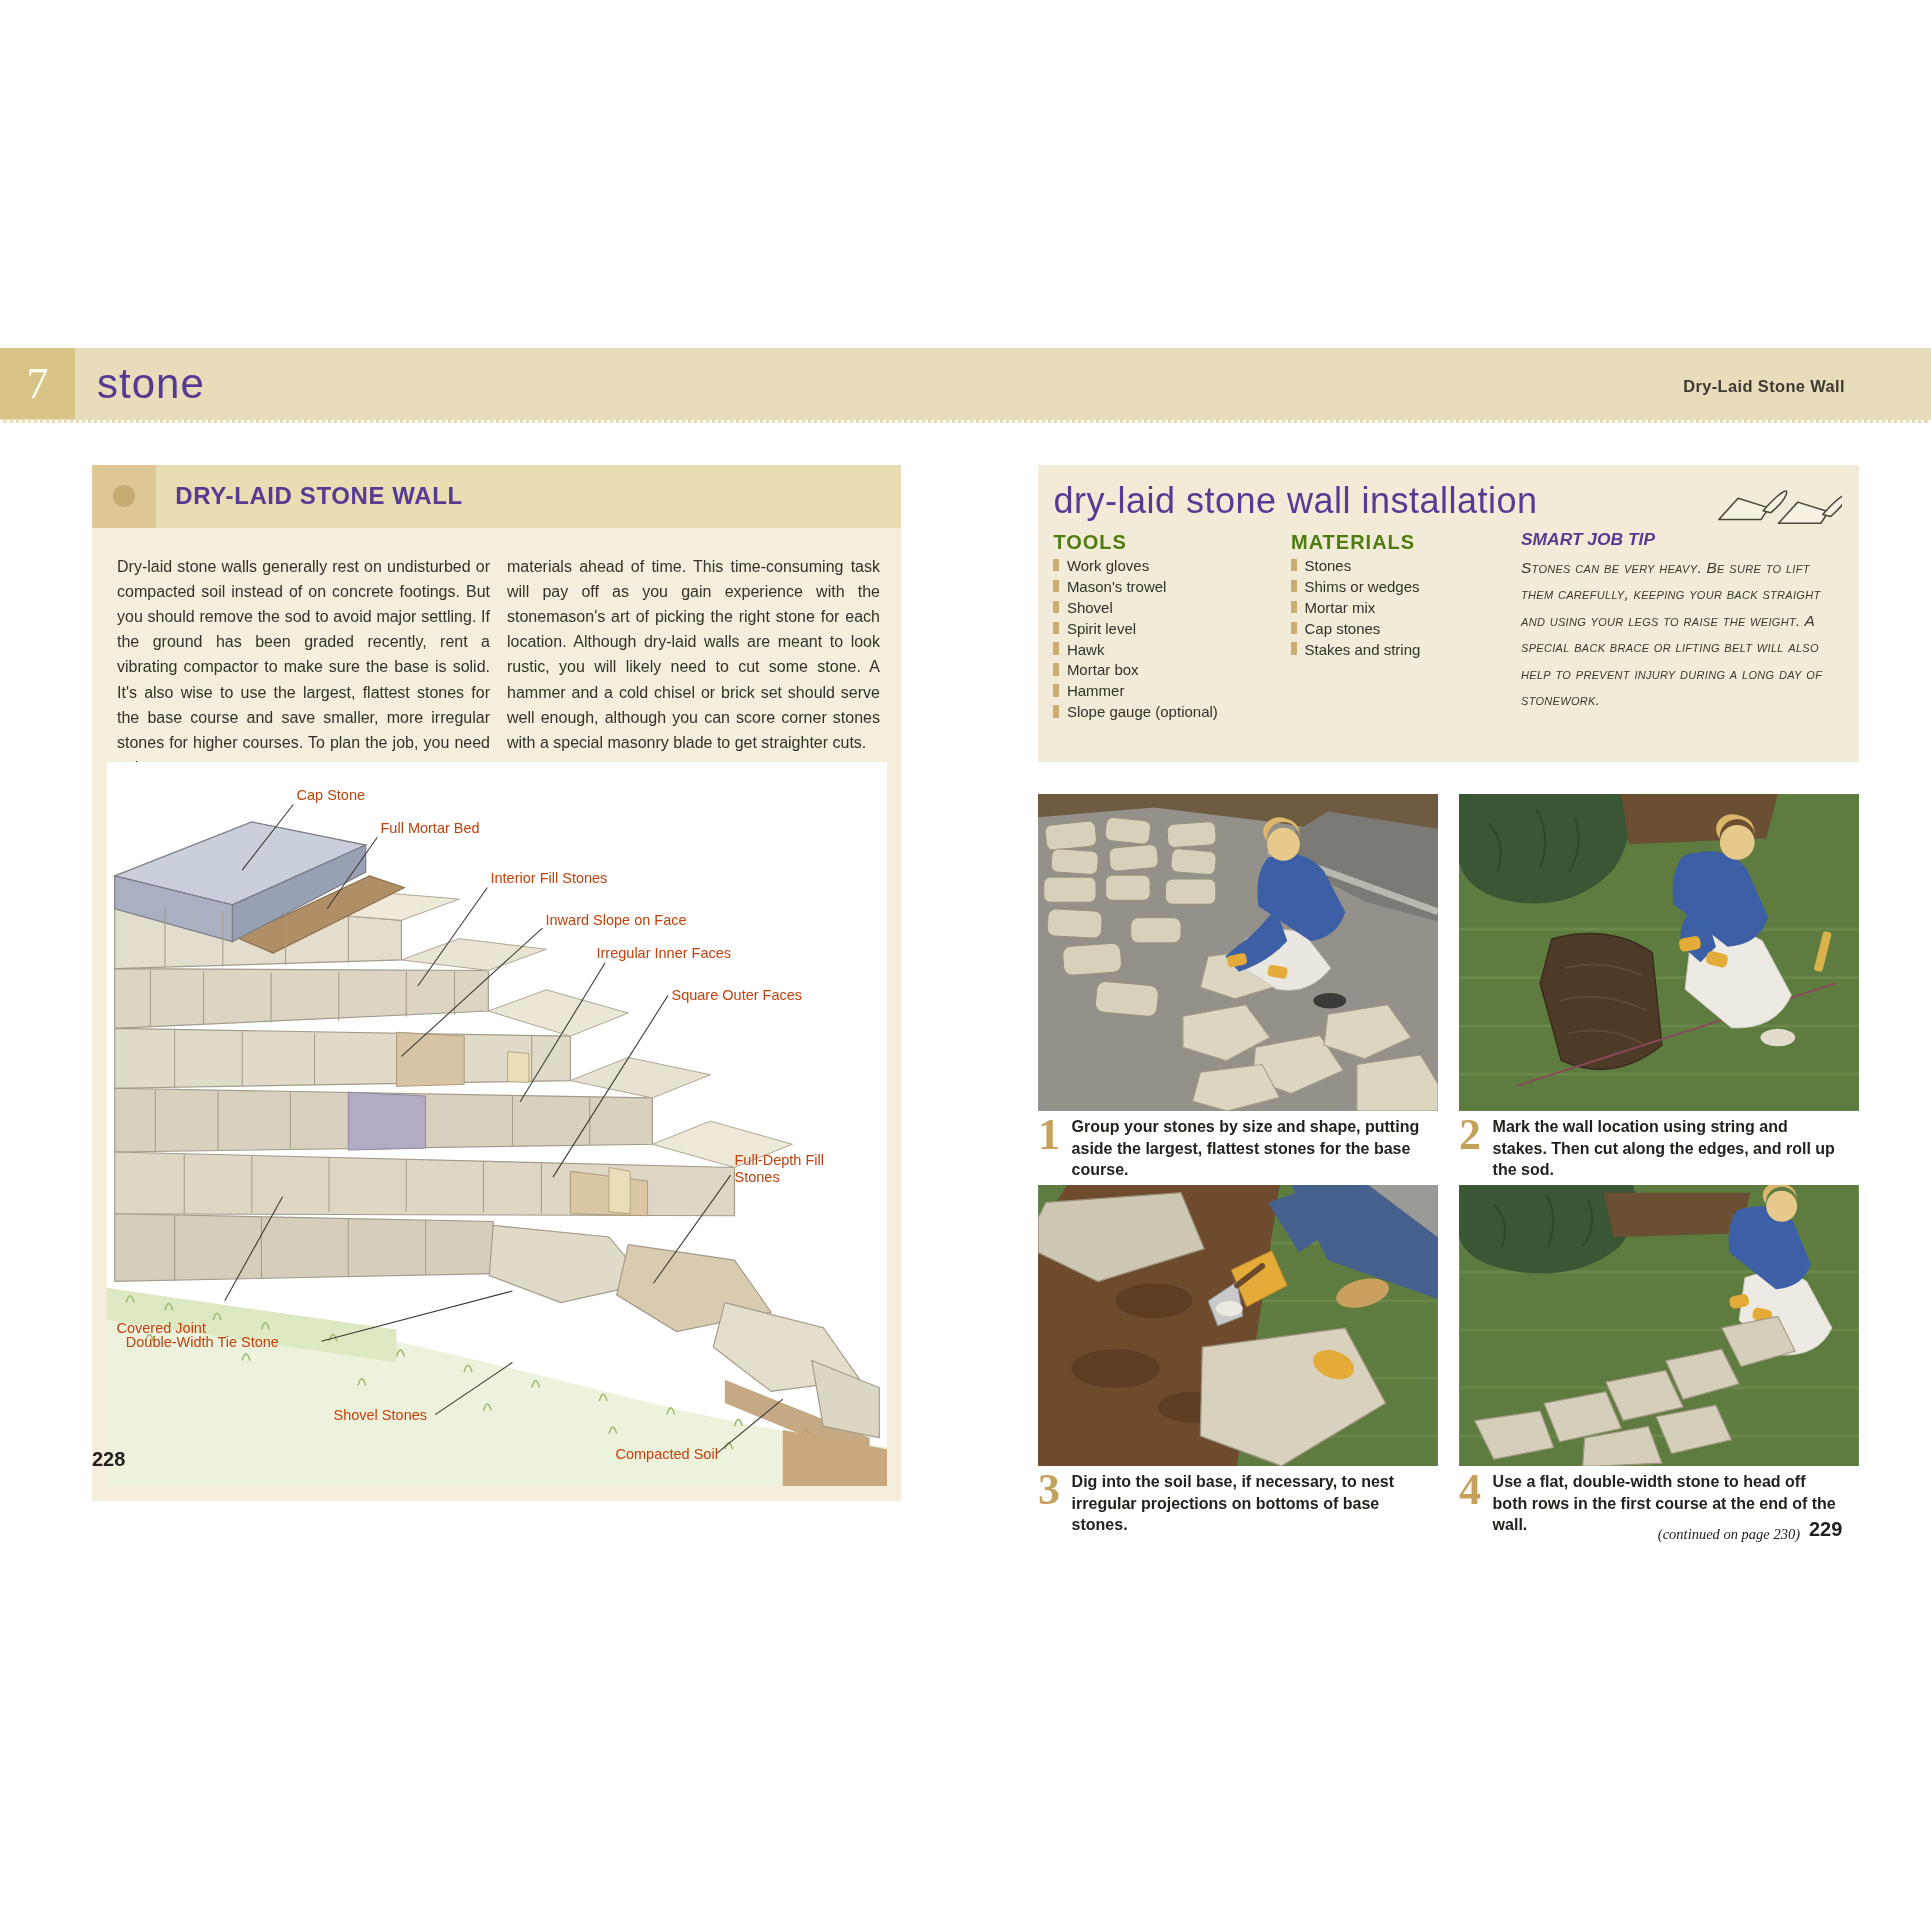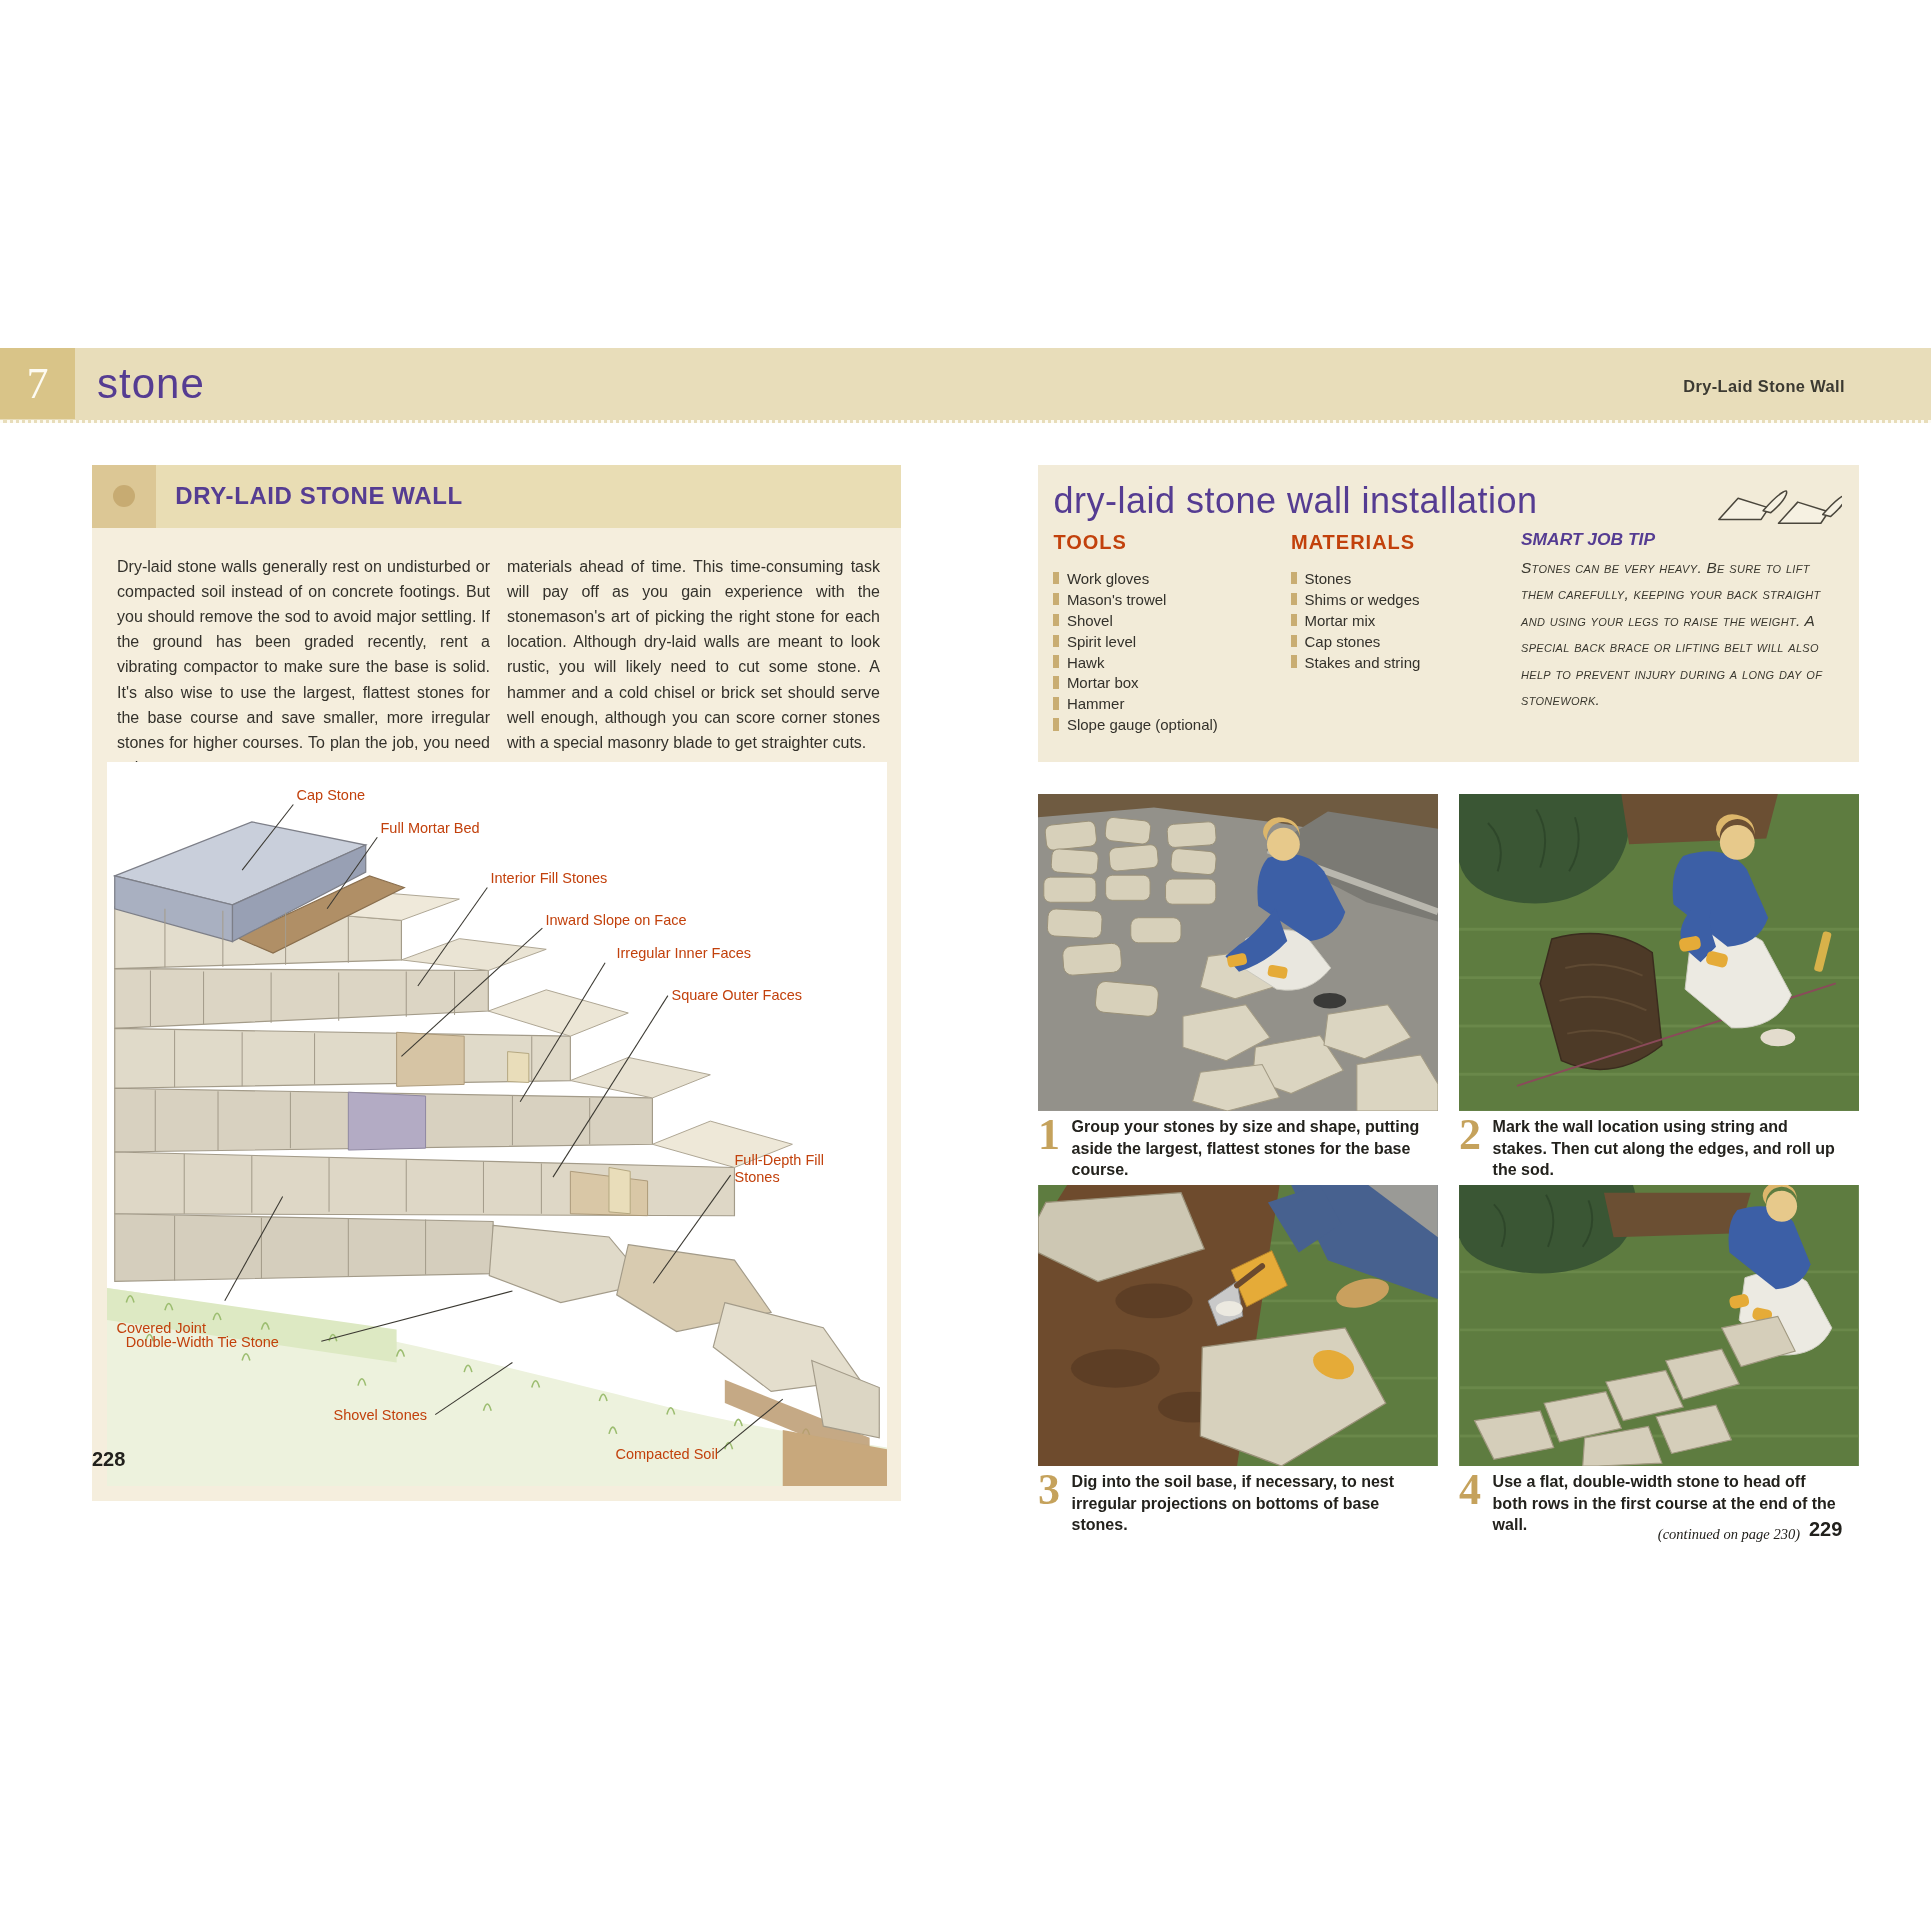--- a/index.html
+++ b/index.html
@@ -39,21 +39,21 @@
   .pageno-left{left:92px;top:1448px;}
   .pageno-right{left:1809px;top:1518px;}
   .continued{position:absolute;right:131px;top:1526px;font-family:"Liberation Serif", serif;
              font-style:italic;font-size:14.5px;color:#22211d;}
 
   
   .right-panel{position:absolute;left:1038px;top:465px;width:821px;height:297px;background:#f2ebd8;}
   .install-title{position:absolute;left:15.4px;top:15.4px;font-size:36px;color:#553c92;
                  letter-spacing:0.5px;}
   .trowel-icons{position:absolute;right:17.4px;top:9.7px;}
-  .col-heading{font-size:20px;font-weight:bold;color:#c2410c;letter-spacing:1px;margin-bottom:16px;}
+  .col-heading{font-size:20px;font-weight:bold;color:#4d7c0f;letter-spacing:1px;margin-bottom:3px;}
   .tip-heading{font-size:17.4px;font-weight:bold;font-style:italic;color:#553c92;margin-bottom:4.8px;}
   .tools-col{position:absolute;left:15.4px;top:66px;width:222px;}
   .materials-col{position:absolute;left:253px;top:66px;width:217px;}
   .tip-col{position:absolute;left:483px;top:64px;width:324px;}
   .li{display:flex;align-items:flex-start;margin-bottom:3.9px;font-size:15px;color:#33312b;}
   .bullet{flex:0 0 auto;width:5.8px;height:12.6px;background:#c9ad72;margin:1.9px 7.7px 0 0;}
   .tip-body{font-style:italic;font-variant:small-caps;font-size:15.4px;line-height:1.72;
             color:#3a382f;letter-spacing:0.3px;}
 
   
@@ -196,21 +196,21 @@
           <path d="M222,600 L420,548"></path>
           <path d="M340,676 L420,622"></path>
           <path d="M632,716 L700,660"></path>
         </g>
       </svg>
 
       <div class="diag-label" style="left:190px;top:25px;">Cap Stone</div>
       <div class="diag-label" style="left:274px;top:58px;">Full Mortar Bed</div>
       <div class="diag-label" style="left:384px;top:108px;">Interior Fill Stones</div>
       <div class="diag-label" style="left:439px;top:150px;">Inward Slope on Face</div>
-      <div class="diag-label" style="left:510px;top:183px;">Irregular Inner Faces</div>
+      <div class="diag-label" style="left:490px;top:183px;">Irregular Inner Faces</div>
       <div class="diag-label" style="left:565px;top:207px;margin-top:18px;">Square Outer Faces</div>
       <div class="diag-label wrap" style="left:628px;top:390px;">Full-Depth Fill Stones</div>
       <div class="diag-label" style="left:10px;top:533px;margin-top:25px;">Covered Joint</div>
       <div class="diag-label" style="left:19.3px;top:572px;">Double-Width Tie Stone</div>
       <div class="diag-label" style="left:227px;top:645px;">Shovel Stones</div>
       <div class="diag-label" style="left:509px;top:684px;">Compacted Soil</div>
     </div>
   </div>
 
   <div class="right-panel">

